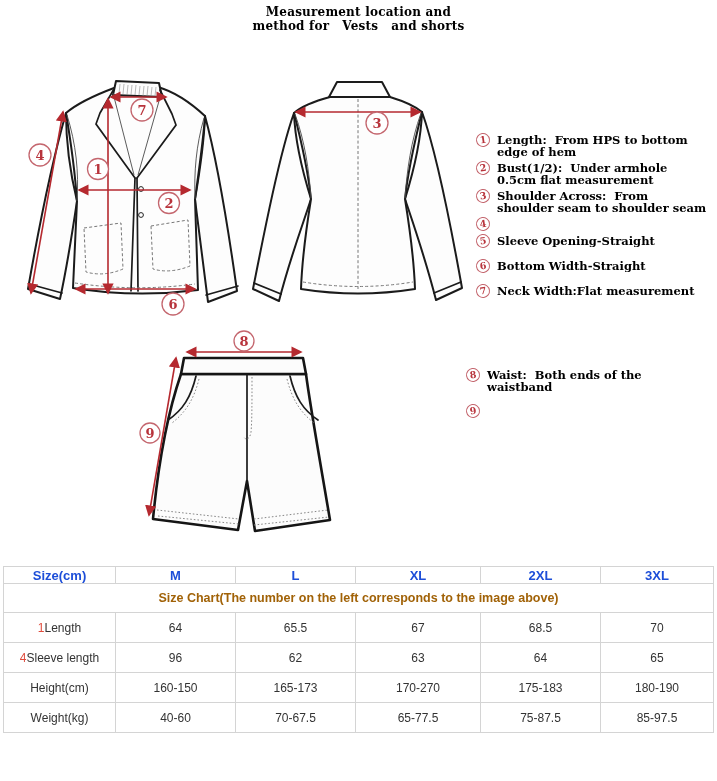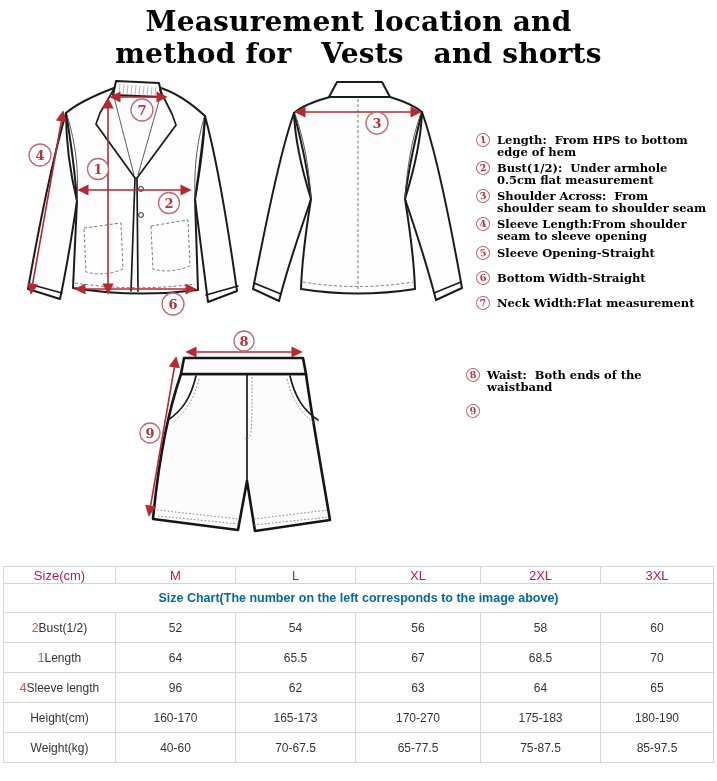--- a/index.html
+++ b/index.html
@@ -9,21 +9,21 @@
     --table-red:#e04b3c;
     --border:#d4d4d4;
     --ink:#111;
   }
   *{margin:0;padding:0;box-sizing:border-box;}
   html,body{background:#fff;}
   #page{position:relative;width:717px;height:781px;background:#fff;overflow:hidden;
         font-family:"Liberation Sans",sans-serif;}
   
   .page-title{position:absolute;top:6px;left:0;width:100%;text-align:center;
-    font-family:"DejaVu Serif",serif;font-weight:bold;font-size:28px;line-height:1.15;
+    font-family:"DejaVu Serif",serif;font-weight:bold;font-size:12px;line-height:1.15;
     color:#000;white-space:pre-wrap;letter-spacing:.2px;}
   
   .diagram{position:absolute;top:0;left:0;}
   .outline{fill:#fdfdfd;stroke:#1b1b1b;stroke-width:2;stroke-linejoin:round;}
   .outline-thick{fill:#fcfcfc;stroke:#151515;stroke-width:2.6;stroke-linejoin:round;}
   .detail{fill:none;stroke:#1b1b1b;stroke-width:1.7;stroke-linecap:round;}
   .thin{fill:none;stroke:#4a4a4a;stroke-width:.9;}
   .dashed{fill:none;stroke:#777;stroke-width:1;stroke-dasharray:3 2.2;}
   .dotted{fill:none;stroke:#888;stroke-width:1;stroke-dasharray:1.6 2;}
   .hatch{fill:none;stroke:#8a8a8a;stroke-width:.6;}
@@ -44,22 +44,22 @@
   .lcirc{flex:0 0 auto;width:14px;height:14px;margin:0 7px 0 0;border-radius:50%;
          border:1.2px solid var(--circle-stroke);color:var(--circle-text);
          font-size:9.5px;display:flex;align-items:center;justify-content:center;
          transform:rotate(-8deg);}
   .ltext{white-space:pre-wrap;padding-top:1px;}
   
   .size-table{position:absolute;top:566px;left:3px;width:711px;border-collapse:collapse;
               font-family:"Liberation Sans",sans-serif;color:#333;font-size:12px;
               text-align:center;}
   .size-table th,.size-table td{border:1px solid var(--border);padding:0 2px;}
-  .size-table .title-row td{height:29px;font-weight:bold;font-size:12.5px;color:#0369a1;}
-  .size-table thead th{height:17px;font-weight:normal;font-size:13px;color:#be185d;}
+  .size-table .title-row td{height:29px;font-weight:bold;font-size:12.5px;color:#a16207;}
+  .size-table thead th{height:17px;font-weight:bold;font-size:13px;color:#1d4ed8;}
   .size-table tbody td{height:30px;}
   .size-table .red{color:var(--table-red);}
 </style>
 </head>
 <body>
 
 <div id="page">
 
   <h1 class="page-title">Measurement location and
 method for   Vests   and shorts</h1>
@@ -183,22 +183,20 @@
         <span class="ltext">Bust(1/2):  Under armhole
 0.5cm flat measurement</span>
       </div>
       <div class="legend-item two">
         <span class="lcirc">3</span>
         <span class="ltext">Shoulder Across:  From
 shoulder seam to shoulder seam</span>
       </div>
       <div class="legend-item two">
         <span class="lcirc">4</span>
-        <span class="ltext">Sleeve Length:From shoulder
-seam to sleeve opening</span>
       </div>
       <div class="legend-item one">
         <span class="lcirc">5</span>
         <span class="ltext">Sleeve Opening-Straight</span>
       </div>
       <div class="legend-item one">
         <span class="lcirc">6</span>
         <span class="ltext">Bottom Width-Straight</span>
       </div>
       <div class="legend-item one">
@@ -235,46 +233,38 @@
           <th>Size(cm)</th>
           <th>M</th>
           <th>L</th>
           <th>XL</th>
           <th>2XL</th>
           <th>3XL</th>
         </tr>
     </thead>
     <tbody>
         <tr>
-          <td><span class="red">2</span>Bust(1/2)</td>
-          <td>52</td>
-          <td>54</td>
-          <td>56</td>
-          <td>58</td>
-          <td>60</td>
-        </tr>
-        <tr>
           <td><span class="red">1</span>Length</td>
           <td>64</td>
           <td>65.5</td>
           <td>67</td>
           <td>68.5</td>
           <td>70</td>
         </tr>
         <tr>
           <td><span class="red">4</span>Sleeve length</td>
           <td>96</td>
           <td>62</td>
           <td>63</td>
           <td>64</td>
           <td>65</td>
         </tr>
         <tr>
           <td><span class="red"></span>Height(cm)</td>
-          <td>160-170</td>
+          <td>160-150</td>
           <td>165-173</td>
           <td>170-270</td>
           <td>175-183</td>
           <td>180-190</td>
         </tr>
         <tr>
           <td><span class="red"></span>Weight(kg)</td>
           <td>40-60</td>
           <td>70-67.5</td>
           <td>65-77.5</td>

